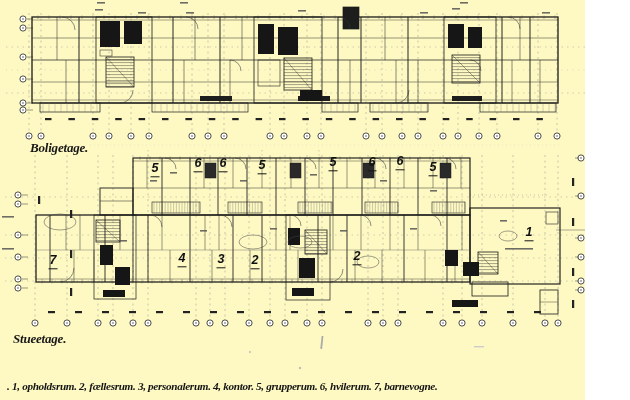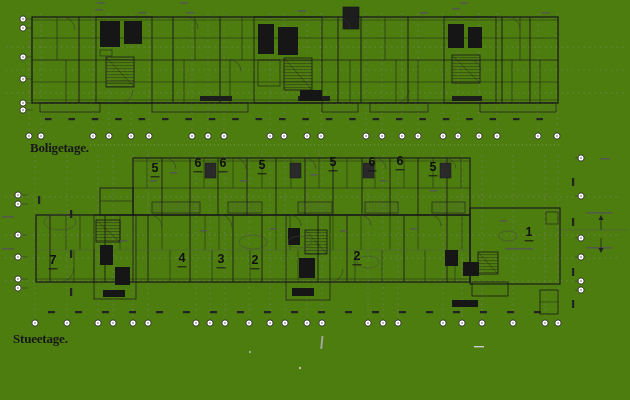--- a/index.html
+++ b/index.html
@@ -1,17 +1,17 @@
 <!DOCTYPE html>
 <html><head>
 <meta charset="utf-8">
 <style>
   html,body{margin:0;padding:0;background:#fff;}
-  #canvas{position:relative;width:630px;height:400px;background:#4d7c0f;overflow:hidden;
-          font-family:"Liberation Serif",serif;}
+  #canvas{position:relative;width:585px;height:400px;background:#fef9c3;overflow:hidden;
+          font-family:"Liberation Serif",serif;font-style:italic;}
   #canvas svg{position:absolute;left:0;}
   #svgTop{top:0;}
   #svgBottom{top:150px;}
   .plan-label{position:absolute;color:#181818;font-family:"Liberation Serif",serif;
               font-weight:700;font-size:13px;letter-spacing:-0.2px;line-height:1;}
   #label-top{left:30px;top:141px;}
   #label-bottom{left:13px;top:332px;text-align:center;}
   .legend{position:absolute;left:7px;top:380px;width:620px;color:#141414;white-space:nowrap;
           font-family:"Liberation Serif",serif;font-weight:700;font-size:11.2px;letter-spacing:-0.33px;}
   .room-num{position:absolute;transform:translate(-50%,-58%);color:#101010;
@@ -803,13 +803,14 @@
       <div class="room-num" style="left: 400px; top: 164px;">6</div>
       <div class="room-num" style="left: 433px; top: 170px;">5</div>
       <div class="room-num" style="left: 53px; top: 263px;">7</div>
       <div class="room-num" style="left: 182px; top: 261px;">4</div>
       <div class="room-num" style="left: 221px; top: 262px;">3</div>
       <div class="room-num" style="left: 255px; top: 263px;">2</div>
       <div class="room-num" style="left: 357px; top: 259px;">2</div>
       <div class="room-num" style="left: 529px; top: 235px;">1</div>
     </div>
 
+  <div class="legend">. 1, opholdsrum. 2, fællesrum. 3, personalerum. 4, kontor. 5, grupperum. 6, hvilerum. 7, barnevogne.</div>
 </div>
 
 </body></html>

